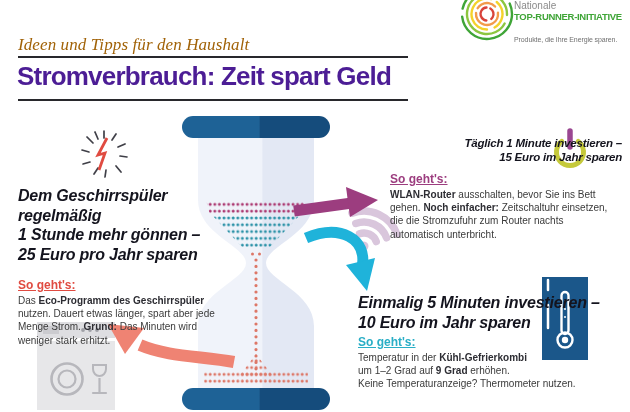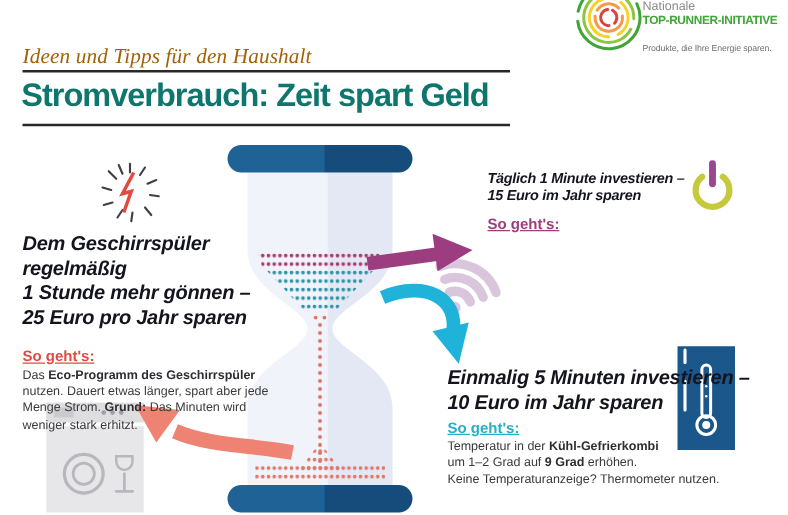--- a/index.html
+++ b/index.html
@@ -11,21 +11,21 @@
   .eyebrow{
     position:absolute;left:18px;top:35px;
     font-family:"Liberation Serif",serif;font-style:italic;font-size:17px;
     color:#a16207;letter-spacing:0.1px;
   }
   .rule{position:absolute;left:18px;width:390px;height:2px;background:#28282c;}
   .rule1{top:56px;}
   .rule2{top:99px;}
   .title{
     position:absolute;left:17px;top:61px;margin:0;
-    font-size:26px;font-weight:700;letter-spacing:-0.8px;color:#0f766e;
+    font-size:26px;font-weight:700;letter-spacing:-0.8px;color:#4c1d95;
   }
   
   .logo-spiral{position:absolute;left:455px;top:-16px;}
   .logo-text{position:absolute;left:514px;top:1px;line-height:1;}
   .logo-l1{font-size:10px;color:#8b8b8b;margin-bottom:1px;}
   .logo-l2{font-size:9.5px;font-weight:700;color:var(--logo_green,#3FA537);letter-spacing:-0.3px;margin-bottom:14px;}
   .logo-l3{font-size:7px;color:#707070;letter-spacing:-0.1px;}
   
   .tip{position:absolute;z-index:3;}
   .tip-headline{
@@ -34,21 +34,21 @@
   }
   .tip-cta{font-size:12px;font-weight:700;margin-top:14px;text-decoration:underline;}
   .tip-body{font-size:10px;color:#3a3a3a;line-height:1.32;white-space:pre-line;margin-top:2px;}
   .tip-body b{font-weight:700;color:#2d2d33;}
   .cta-red{color:var(--red_accent,#E04B41);}
   .cta-magenta{color:var(--magenta,#9C3D7F);}
   .cta-cyan{color:var(--cyan_accent,#29AEC6);}
   .tip-dishwasher{left:18px;top:186px;width:205px;}
   .tip-router{left:390px;top:136px;width:232px;}
   .tip-router .tip-cta{margin-top:8px;}
-  .tip-router .tip-headline{font-size:11.5px;}
+  .tip-router .tip-headline{font-size:11.5px;text-align:right;}
   .tip-fridge{left:358px;top:293px;width:245px;}
   .tip-fridge .tip-cta{margin-top:3px;}
   
   .hourglass{position:absolute;left:176px;top:114px;z-index:1;}
   .machine{position:absolute;left:36px;top:322px;z-index:1;}
   .spark{position:absolute;left:74px;top:122px;z-index:1;}
   .power{position:absolute;left:550px;top:128px;z-index:3;}
   .fridgeicon{position:absolute;left:540px;top:274px;z-index:3;}
   .overlay{position:absolute;left:0;top:0;z-index:2;pointer-events:none;}
 </style>
@@ -201,20 +201,24 @@
     <div class="tip-body"><span>Das </span><b>Eco-Programm des Geschirrspüler</b><span>
 nutzen. Dauert etwas länger, spart aber jede
 Menge Strom. </span><b>Grund:</b><span> Das Minuten wird
 weniger stark erhitzt.</span></div>
   </div>
 
   <div class="tip tip-router">
     <div class="tip-headline">Täglich 1 Minute investieren –
 15 Euro im Jahr sparen</div>
     <div class="tip-cta cta-magenta">So geht's:</div>
+    <div class="tip-body"><b>WLAN-Router</b><span> ausschalten, bevor Sie ins Bett
+gehen. </span><b>Noch einfacher:</b><span> Zeitschaltuhr einsetzen,
+die die Stromzufuhr zum Router nachts
+automatisch unterbricht.</span></div>
   </div>
 
   <div class="tip tip-fridge">
     <div class="tip-headline">Einmalig 5 Minuten investieren –
 10 Euro im Jahr sparen</div>
     <div class="tip-cta cta-cyan">So geht's:</div>
     <div class="tip-body"><span>Temperatur in der </span><b>Kühl-Gefrierkombi</b><span>
 um 1–2 Grad auf </span><b>9 Grad</b><span> erhöhen.
 Keine Temperaturanzeige?  Thermometer nutzen.</span></div>
   </div>

